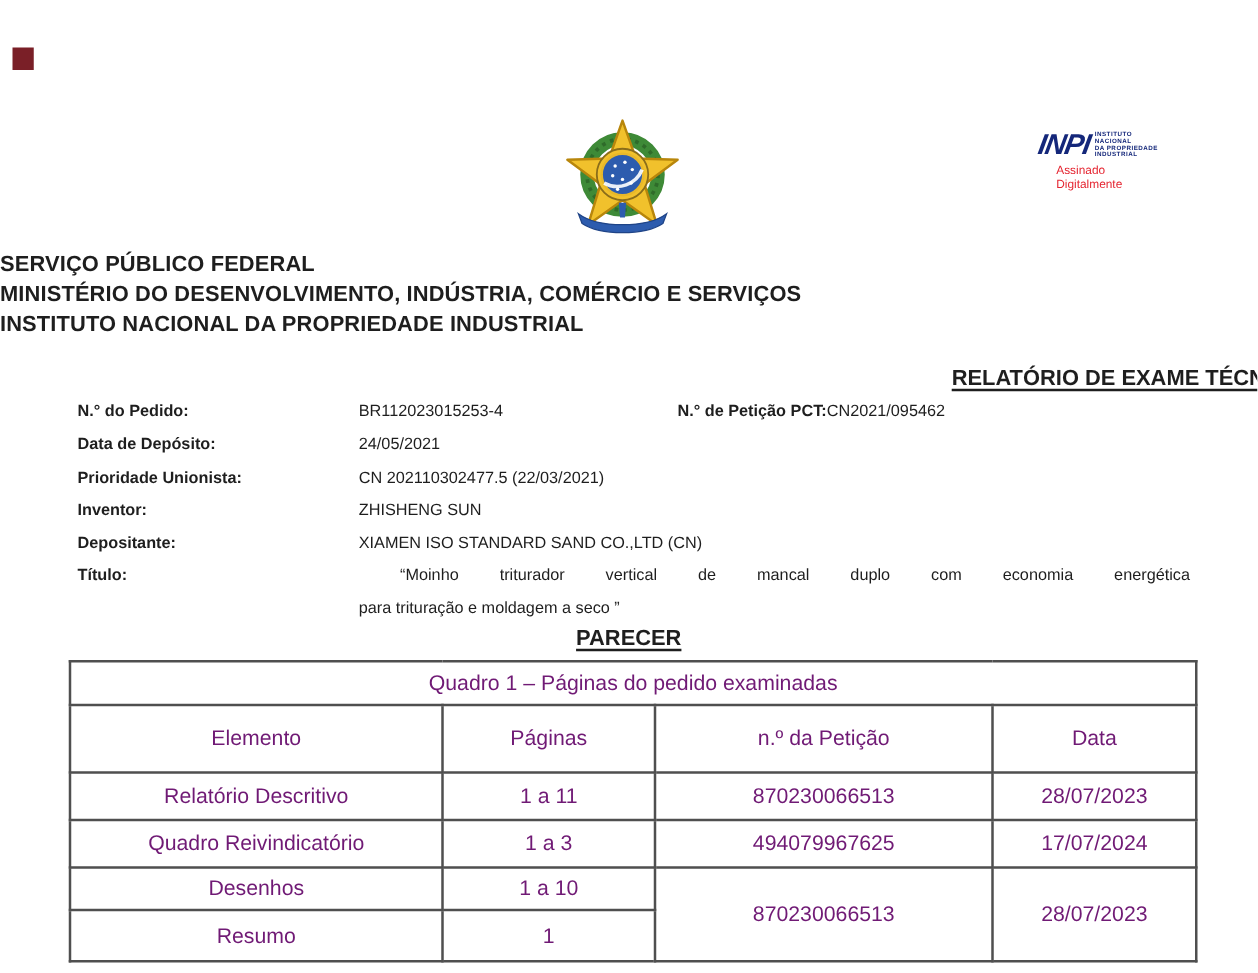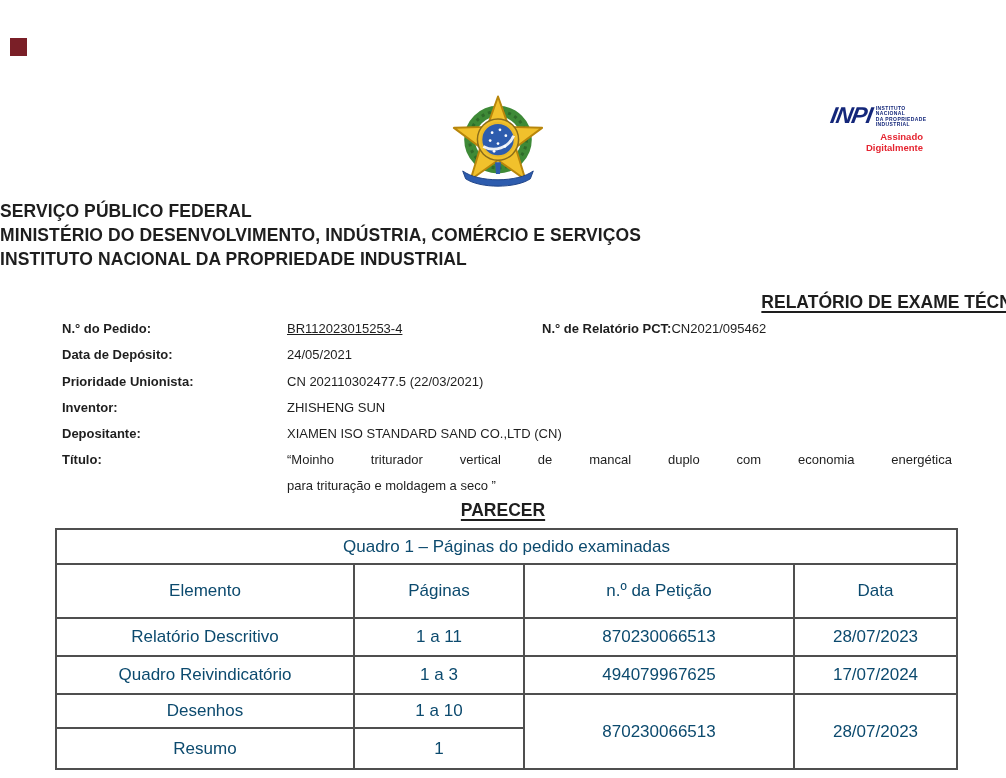--- a/index.html
+++ b/index.html
@@ -18,49 +18,49 @@
   .inpi-row { display:flex; align-items:flex-start; }
   .inpi-word {
     font-weight:bold; font-style:italic; font-size:23px; line-height:22px;
     color:#14277a; letter-spacing:-1px; transform:skewX(-10deg);
   }
   .inpi-sub {
     margin-left:4px; margin-top:2px; font-size:5px; line-height:5.4px;
     font-weight:bold; color:#14277a; letter-spacing:0.4px;
   }
   .signed {
-    margin-top:3px; margin-left:14px; width:78px; text-align:right;
-    color:#e52531; font-weight:bold; font-size:9.5px; line-height:11px;
+    margin-top:3px; margin-left:14px; width:78px; text-align:left;
+    color:#e52531; font-weight:normal; font-size:9.5px; line-height:11px;
   }
   
   .header {
     position:absolute; top:199px; left:0; width:100%; 
     font-weight:bold; font-size:17.5px; line-height:24.2px; letter-spacing:0.1px;
   }
   .report-title {
     position:absolute; top:292px; left:0; width:100%; text-align:right;
     font-weight:bold; font-size:17.5px;padding-left:37px;
   }
   .underlined { text-decoration:underline; text-decoration-thickness:2px; text-underline-offset:3px; }
   
   .fields { position:absolute; left:62px; top:316px; width:892px; font-size:13px; }
   .frow { display:flex; line-height:26.3px; }
   .flabel { font-weight:bold; width:225px; flex:0 0 225px; }
-  .fval-fixed { width:255px; flex:0 0 255px;text-decoration:underline; }
+  .fval-fixed { width:255px; flex:0 0 255px; }
   .flabel-inline { font-weight:bold; }
   .titulo-val { width:665px; line-height:25.4px; }
-  .titulo-l1 { text-align:justify; text-align-last:justify; }
+  .titulo-l1 { text-align:justify; text-align-last:justify;margin-left:33px; }
   .parecer {
     position:absolute; top:500px; left:0; width:100%; text-align:center;
     font-weight:bold; font-size:17.5px;
   }
   
   table.quadro {
     position:absolute; left:55px; top:528px; width:901px;
-    border-collapse:collapse; font-size:17px; color:#0c4a6e;
+    border-collapse:collapse; font-size:17px; color:#701a75;
     table-layout:fixed;
   }
   table.quadro td, table.quadro th {
     border:2px solid #4f4f4f; text-align:center; vertical-align:middle;
     font-weight:normal; padding:0;
   }
   .t-caption td { height:33px; font-weight:bold; }
   .t-head td { height:52px; }
   .r1 td { height:36px; }
   .r2 td { height:36px; }
@@ -118,21 +118,21 @@
   </div>
 
   <div class="report-title">
     <span class="underlined">RELATÓRIO DE EXAME TÉCNICO</span>
   </div>
 
   <div class="fields">
     <div class="frow">
       <span class="flabel">N.° do Pedido:</span>
       <span class="fval-fixed">BR112023015253-4</span>
-      <span class="flabel-inline">N.° de Relatório PCT:</span>
+      <span class="flabel-inline">N.° de Petição PCT:</span>
       <span>CN2021/095462</span>
     </div>
     <div class="frow">
       <span class="flabel">Data de Depósito:</span>
       <span>24/05/2021</span>
     </div>
     <div class="frow">
       <span class="flabel">Prioridade Unionista:</span>
       <span>CN 202110302477.5 (22/03/2021)</span>
     </div>

